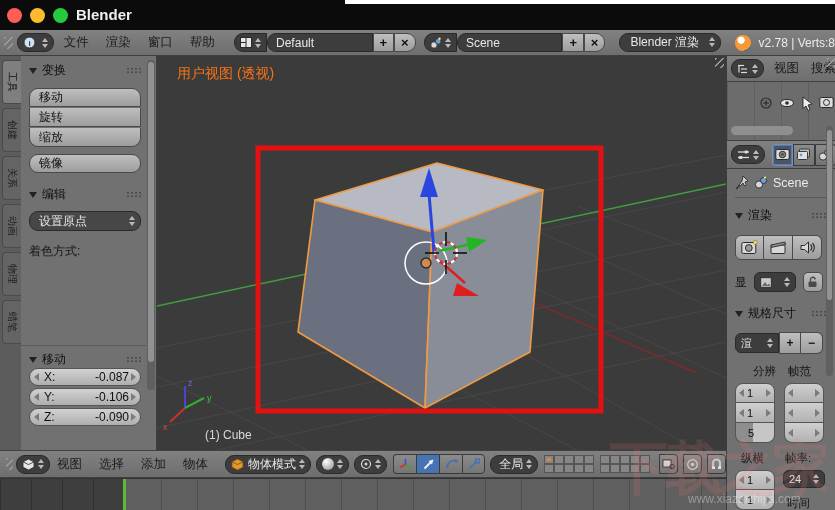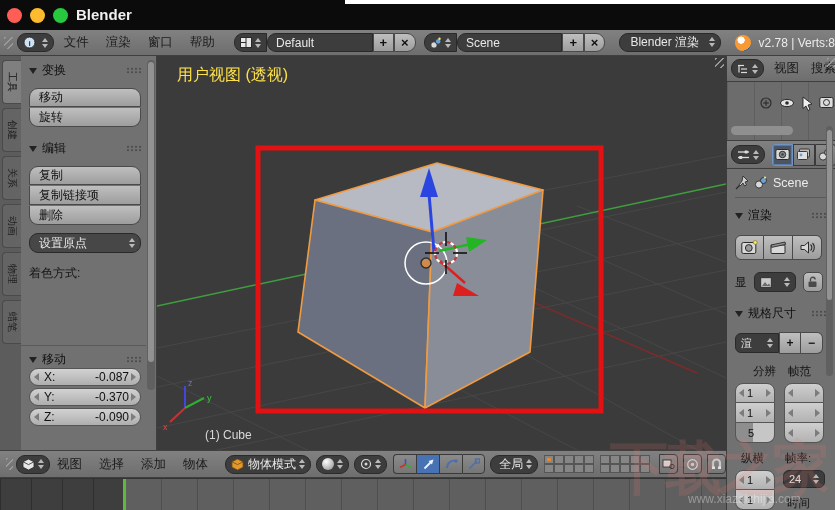--- a/index.html
+++ b/index.html
@@ -70,21 +70,21 @@
   #origin-dd { height:20px; padding:0 2px 0 9px; margin-top:8px; width:112px; background:#474747; }
   #shading-label { color:#161616; font-size:12px; margin-top:12px; }
   #shelf-lower { left:21px; top:289px; width:125px; height:105px; border-top:1px solid #5a5a5a; overflow:hidden; padding:5px 5px 0 8px; }
   #vector-label { color:#161616; font-size:12px; margin:8px 0 6px 2px; }
   .vec-field { height:18px; border-radius:9px; margin-bottom:2px; }
   .vec-field .val { margin-left:auto; padding-right:2px; }
   .vec-field .lbl { margin-left:2px; }
 
   
   #viewport { left:157px; top:56px; width:569px; height:394px; background:#3b3b3b; overflow:hidden; }
-  #view-label { left:20px; top:9px; color:#fde047; font-size:16px; }
+  #view-label { left:20px; top:9px; color:#f97316; font-size:14px; }
   #object-info { left:48px; top:372px; color:#d8d8d8; font-size:12px; }
 
   
   #header3d { left:0; top:450px; width:726px; height:28px; display:flex; align-items:center; padding-left:6px;
     border-top:1px solid #404040; overflow:hidden; }
   .mini-btn { width:23px; height:20px; border:1px solid #3a3a3a; border-right:none;
     background:linear-gradient(#8b8b8b,#767676); display:flex; align-items:center; justify-content:center; }
   .mini-btn.first { border-radius:4px 0 0 4px; }
   .mini-btn.last { border-radius:0 4px 4px 0; border-right:1px solid #3a3a3a; }
   .mini-btn.active { background:#4772b3; }
@@ -226,37 +226,32 @@
         <span>变换</span>
         <span class="grip"></span>
       </div>
       <div class="stack" style="margin-top:9px;">
         <div class="btn-light shelf-btn">
             <span>移动</span>
           </div>
         <div class="btn-light shelf-btn">
             <span>旋转</span>
           </div>
-      </div>
+        <div class="btn-light shelf-btn">
+            <span>缩放</span>
+          </div>
+      </div>
+      <div class="btn-light shelf-btn" style="margin-top:7px;">
+          <span>镜像</span>
+        </div>
 
       <div class="phead" style="margin-top:13px;">
         <span class="tri"></span>
         <span>编辑</span>
         <span class="grip"></span>
-      </div>
-      <div class="stack" style="margin-top:9px;">
-        <div class="btn-light shelf-btn">
-            <span>复制</span>
-          </div>
-        <div class="btn-light shelf-btn">
-            <span>复制链接项</span>
-          </div>
-        <div class="btn-light shelf-btn">
-            <span>删除</span>
-          </div>
       </div>
       <div id="origin-dd" class="btn-dark">
         <span>设置原点</span>
         <span class="updown">
             <i class="u"></i>
             <i class="d"></i>
           </span>
       </div>
       <div id="shading-label">着色方式:</div>
     </div>
@@ -269,21 +264,21 @@
       </div>
       <div class="numfield vec-field">
         <span class="arrL"></span>
         <span class="lbl">X:</span>
         <span class="val">-0.087</span>
         <span class="arrR" style="margin-left:0;"></span>
       </div>
       <div class="numfield vec-field">
         <span class="arrL"></span>
         <span class="lbl">Y:</span>
-        <span class="val">-0.370</span>
+        <span class="val">-0.106</span>
         <span class="arrR" style="margin-left:0;"></span>
       </div>
       <div class="numfield vec-field">
         <span class="arrL"></span>
         <span class="lbl">Z:</span>
         <span class="val">-0.090</span>
         <span class="arrR" style="margin-left:0;"></span>
       </div>
     </div>
 

